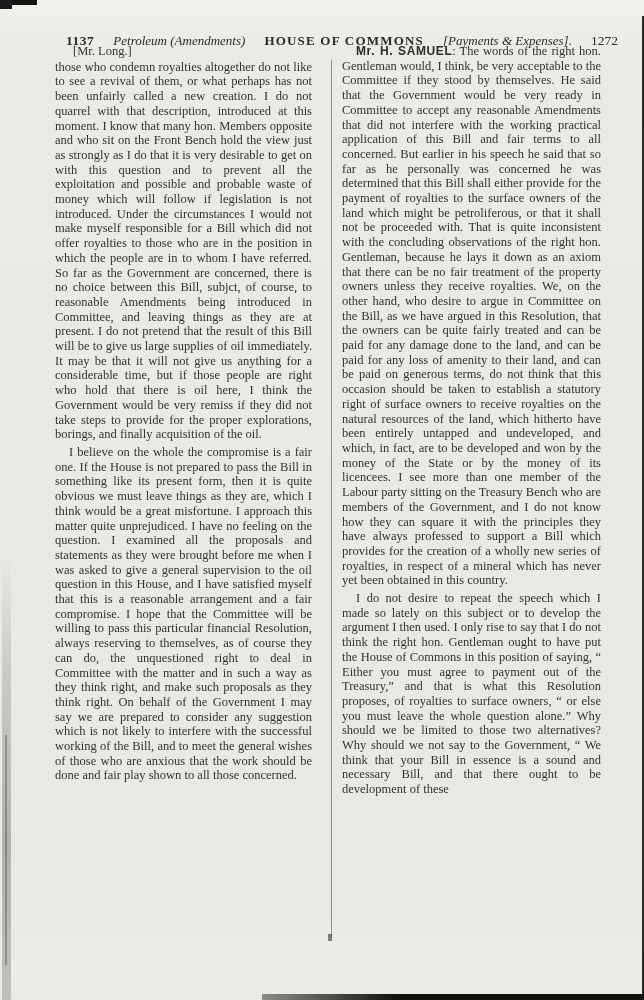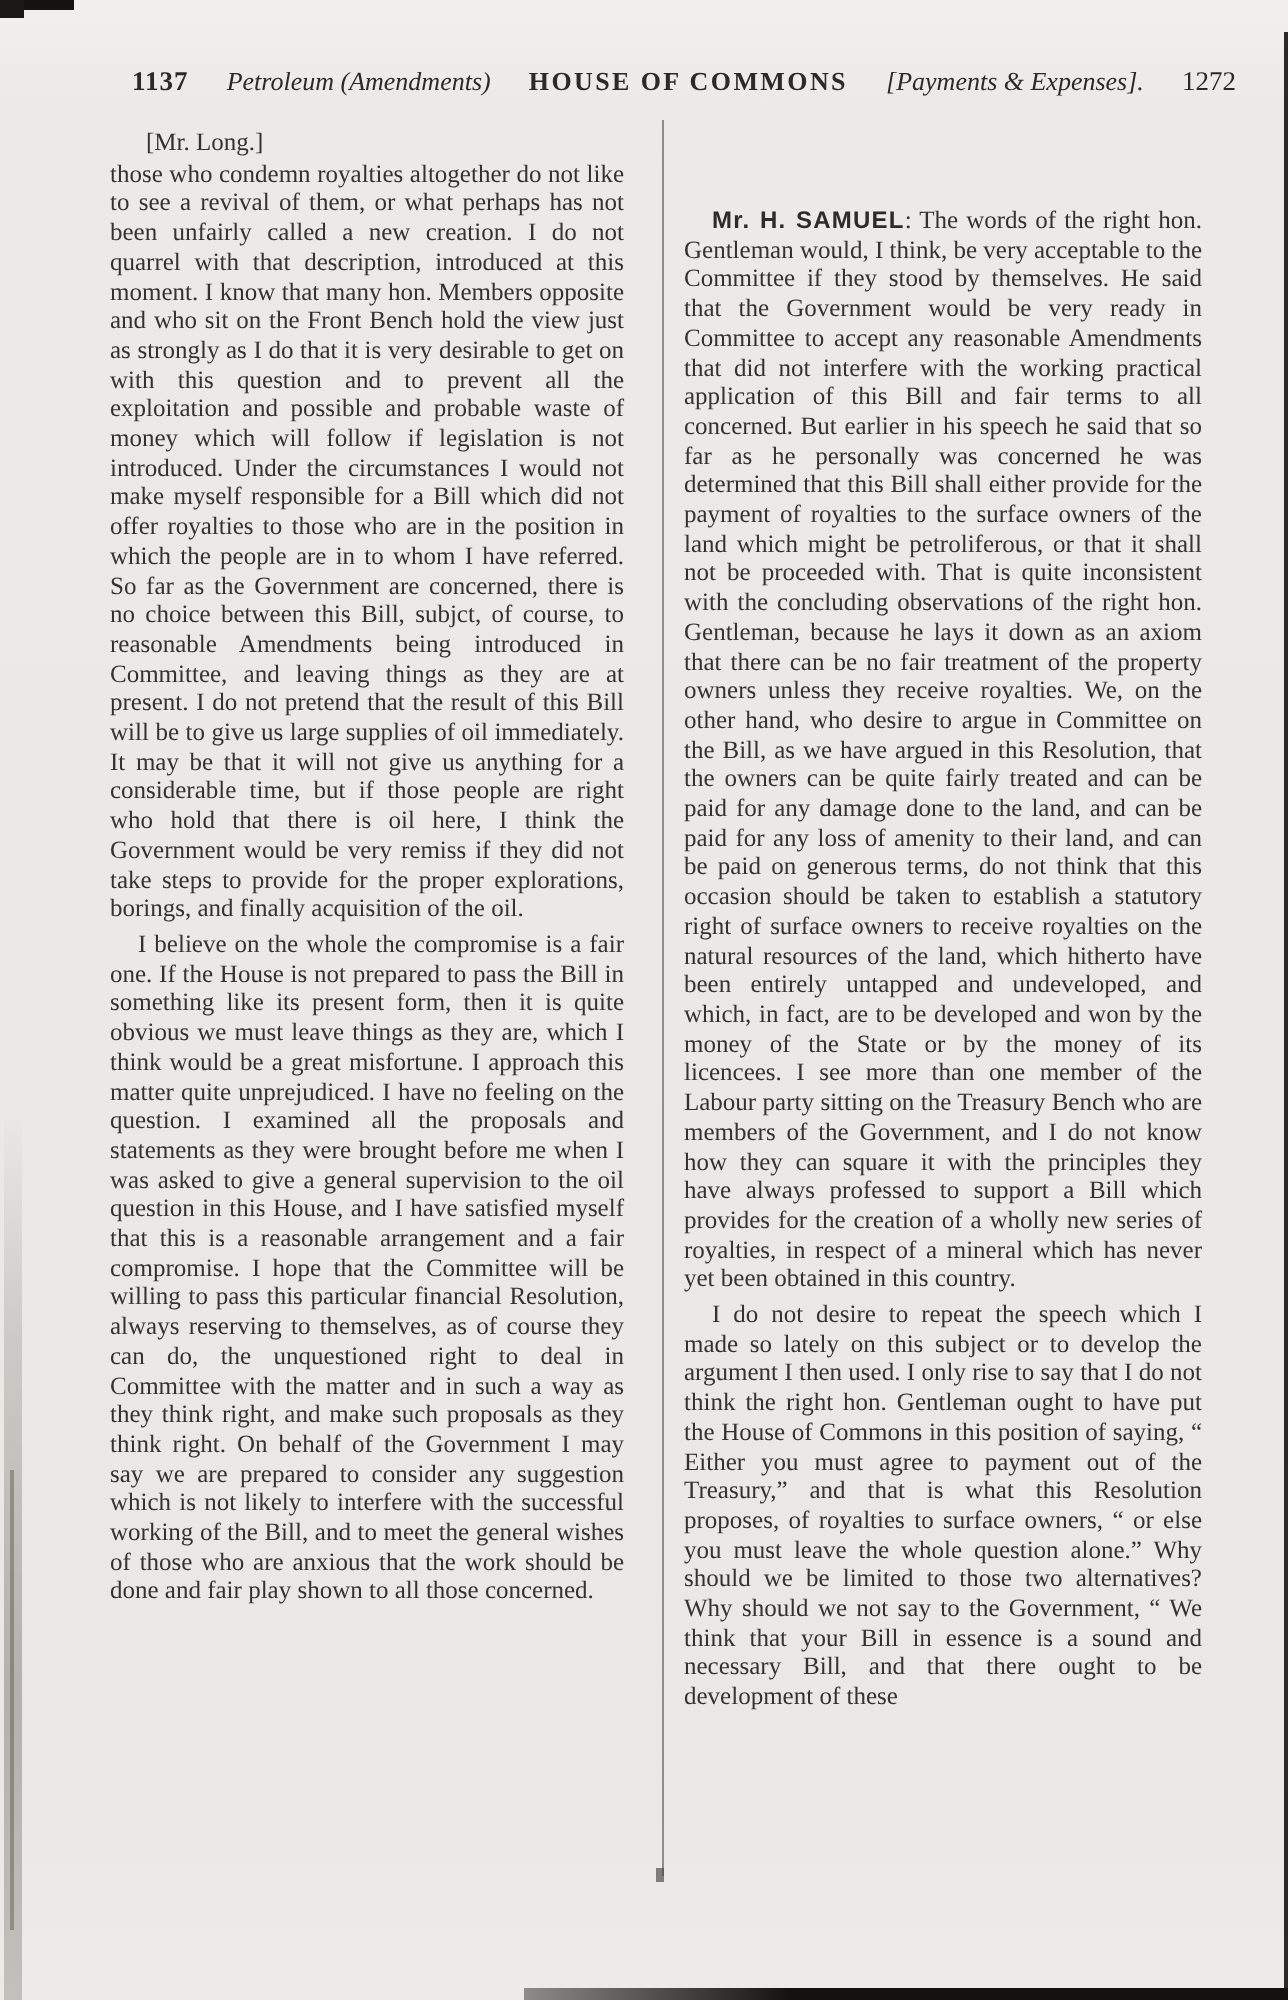--- a/index.html
+++ b/index.html
@@ -27,26 +27,26 @@
   .header{
     position:absolute;left:66px;right:26px;top:33px;
     display:flex;align-items:baseline;justify-content:space-between;
     font-size:13px;white-space:nowrap;color:#2b2a27;
   }
   .pg-num-left{font-weight:bold;font-size:13.5px;letter-spacing:.5px;}
   .pg-num-right{font-size:13.5px;}
   .hdr-italic{font-style:italic;}
   .hdr-caps{letter-spacing:1.2px;font-size:13px;font-weight:bold;}
   
-  .column{position:absolute;top:64px;font-size:12.5px;line-height:14.7px;text-align:justify;}
+  .column{position:absolute;top:44px;font-size:12.5px;line-height:14.7px;text-align:justify;}
   .column.left{left:55px;width:257px;}
   .column.right{left:342px;width:259px;}
   .speaker-cont{margin:0 0 1px 0;text-indent:18px;text-align:left;}
   .body-par{margin:0;}
-  .body-par.indent{text-indent:14px;margin-top:39px;}
+  .body-par.indent{text-indent:14px;}
   .body-par + .body-par{margin-top:3px;}
   .speaker-name{
     font-family:"Liberation Sans","DejaVu Sans",sans-serif;
     font-weight:bold;font-size:12px;letter-spacing:.6px;color:#2d2c29;
   }
 </style>
 </head>
 <body>
 
 <div class="page">

